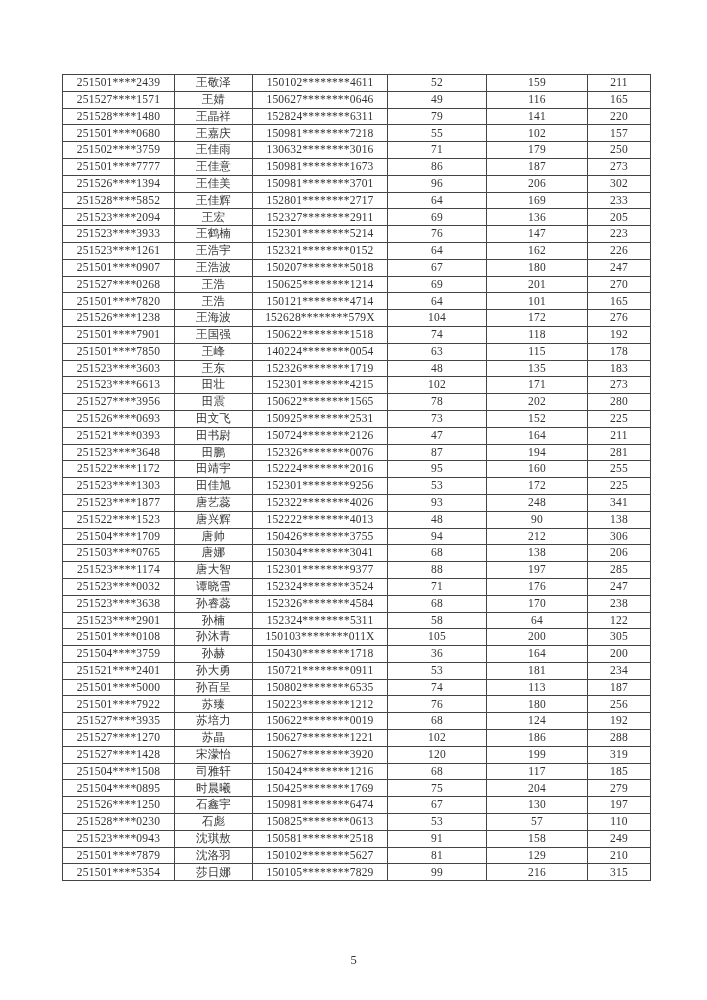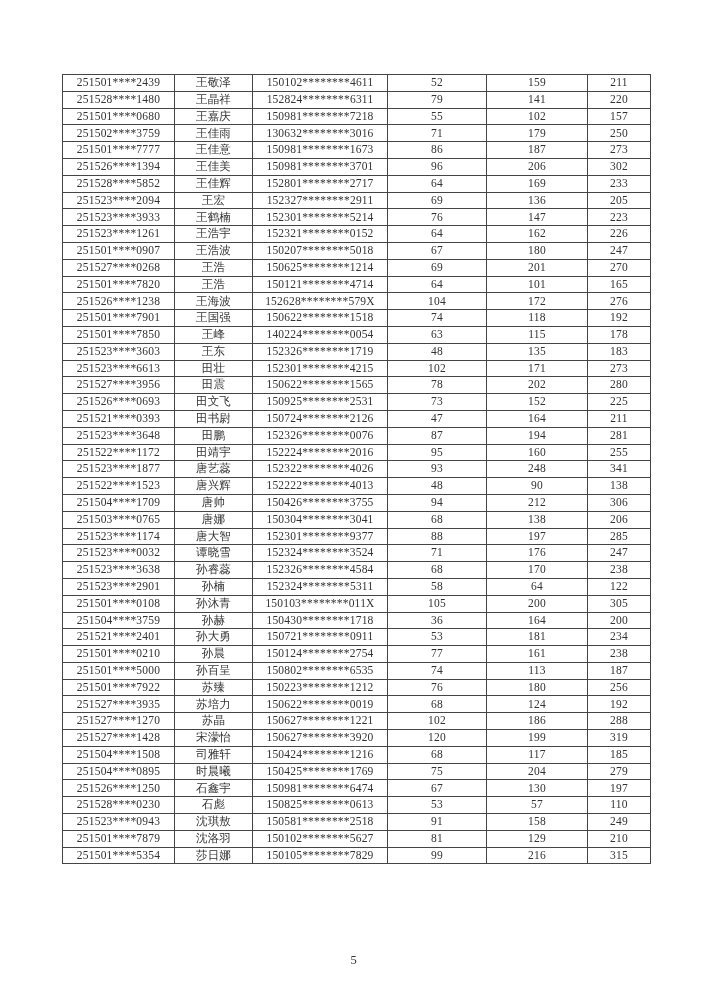--- a/index.html
+++ b/index.html
@@ -70,20 +70,28 @@
     <tbody>
         <tr>
           <td>251501****2439</td>
           <td>王敬泽</td>
           <td>150102********4611</td>
           <td>52</td>
           <td>159</td>
           <td>211</td>
         </tr>
         <tr>
+          <td>251527****1571</td>
+          <td>王婧</td>
+          <td>150627********0646</td>
+          <td>49</td>
+          <td>116</td>
+          <td>165</td>
+        </tr>
+        <tr>
           <td>251528****1480</td>
           <td>王晶祥</td>
           <td>152824********6311</td>
           <td>79</td>
           <td>141</td>
           <td>220</td>
         </tr>
         <tr>
           <td>251501****0680</td>
           <td>王嘉庆</td>
@@ -246,20 +254,28 @@
         </tr>
         <tr>
           <td>251522****1172</td>
           <td>田靖宇</td>
           <td>152224********2016</td>
           <td>95</td>
           <td>160</td>
           <td>255</td>
         </tr>
         <tr>
+          <td>251523****1303</td>
+          <td>田佳旭</td>
+          <td>152301********9256</td>
+          <td>53</td>
+          <td>172</td>
+          <td>225</td>
+        </tr>
+        <tr>
           <td>251523****1877</td>
           <td>唐艺蕊</td>
           <td>152322********4026</td>
           <td>93</td>
           <td>248</td>
           <td>341</td>
         </tr>
         <tr>
           <td>251522****1523</td>
           <td>唐兴辉</td>
@@ -332,28 +348,20 @@
           <td>164</td>
           <td>200</td>
         </tr>
         <tr>
           <td>251521****2401</td>
           <td>孙大勇</td>
           <td>150721********0911</td>
           <td>53</td>
           <td>181</td>
           <td>234</td>
-        </tr>
-        <tr>
-          <td>251501****0210</td>
-          <td>孙晨</td>
-          <td>150124********2754</td>
-          <td>77</td>
-          <td>161</td>
-          <td>238</td>
         </tr>
         <tr>
           <td>251501****5000</td>
           <td>孙百呈</td>
           <td>150802********6535</td>
           <td>74</td>
           <td>113</td>
           <td>187</td>
         </tr>
         <tr>

